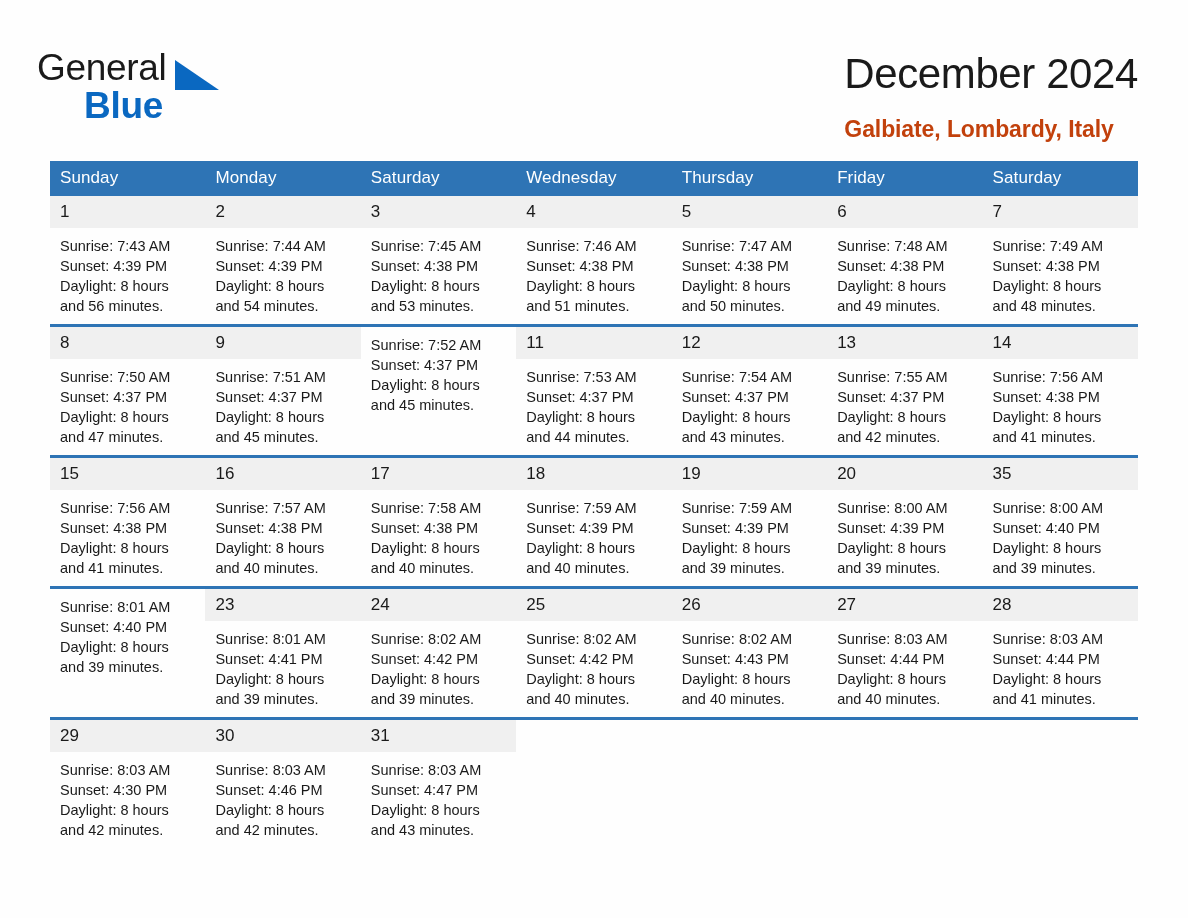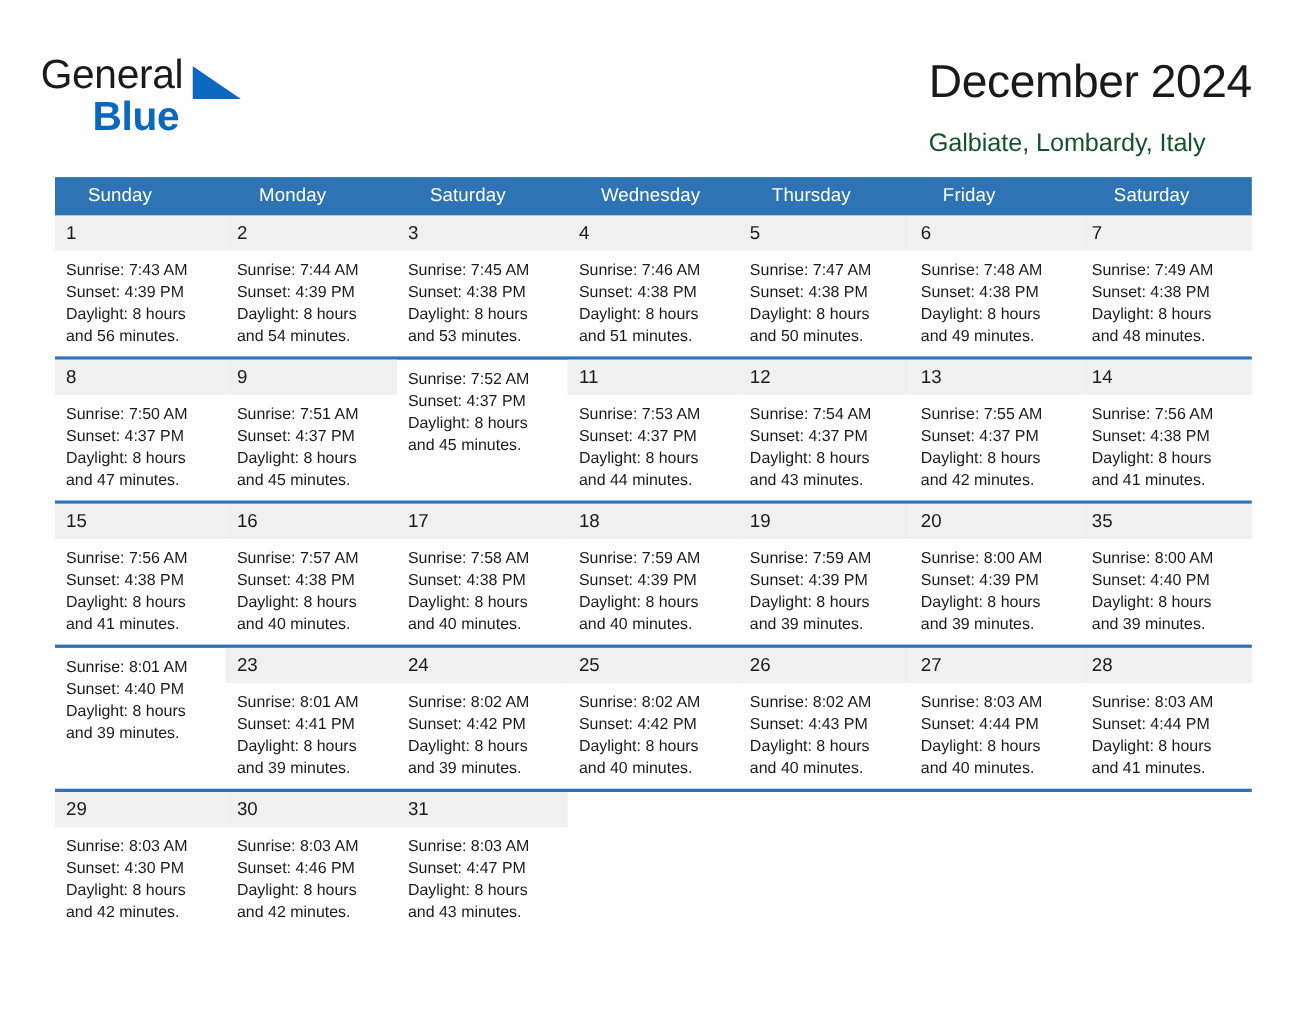--- a/index.html
+++ b/index.html
@@ -60,22 +60,22 @@
   }
   .cal-title {
     font-size: 42px;
     font-weight: 400;
     color: #1a1a1a;
     line-height: 52px;
     letter-spacing: -0.4px;
   }
   .cal-subtitle {
     font-size: 23px;
-    font-weight: 400;
-    color: #14532d;
+    font-weight: 700;
+    color: #c2410c;
     line-height: 30px;
     margin-top: 14px;
     letter-spacing: -0.1px;
   }
 
   
   .calendar {
     margin: 17px 50px 0 50px;
     width: 1088px;
   }
@@ -83,21 +83,20 @@
     display: grid;
     grid-template-columns: repeat(7, 1fr);
     background: #2e74b5;
   }
   .weekday {
     color: #ffffff;
     font-size: 17px;
     line-height: 20px;
     padding: 7px 0 8px 10px;
     letter-spacing: 0.1px;
-    margin-left: 20px;
   }
   .week-row {
     display: grid;
     grid-template-columns: repeat(7, 1fr);
     border-top: 3px solid #2e74b5;
     margin-top: 8px;
   }
   .week-row.first { margin-top: 0; border-top: none; }
   .cell {
     min-height: 112px;

